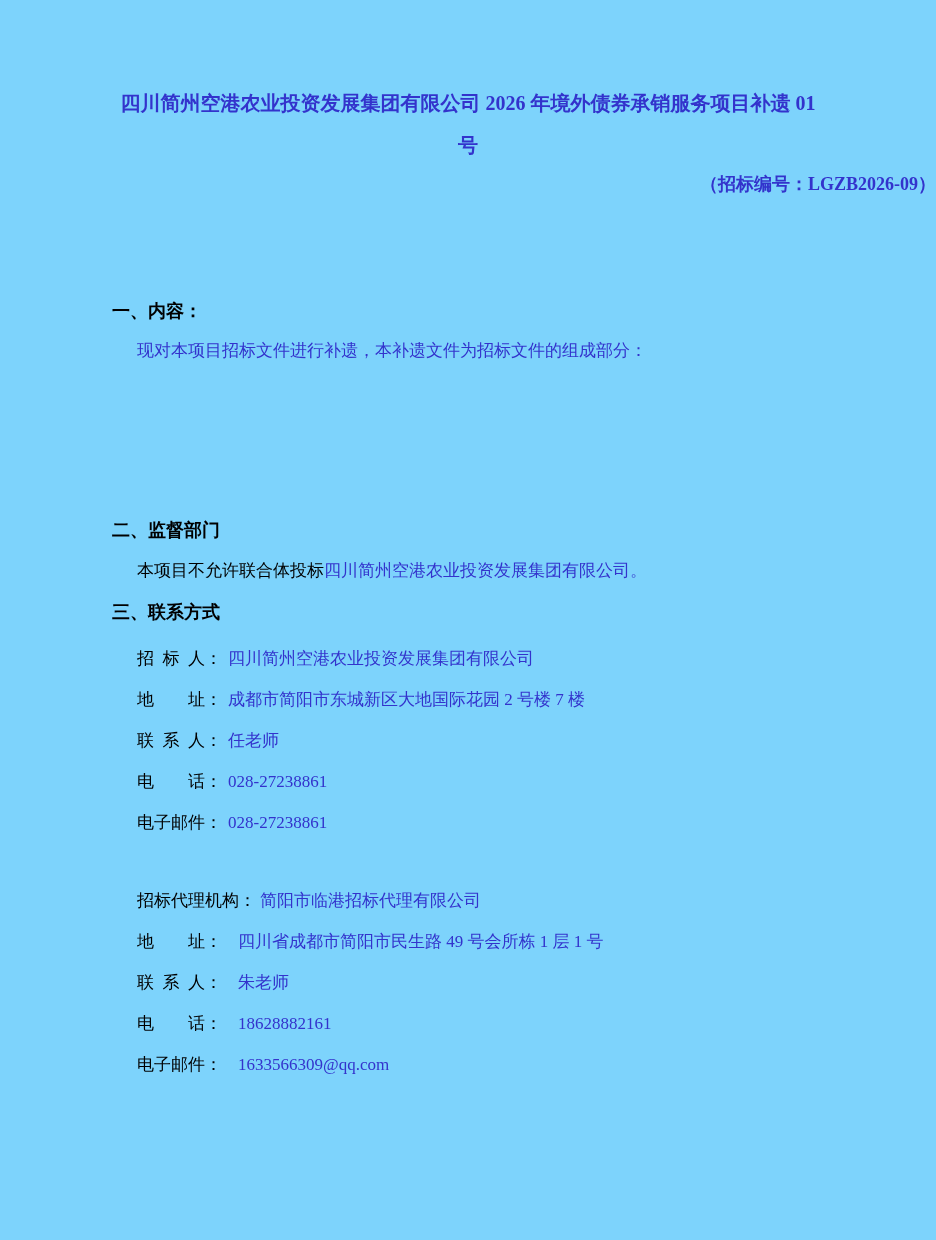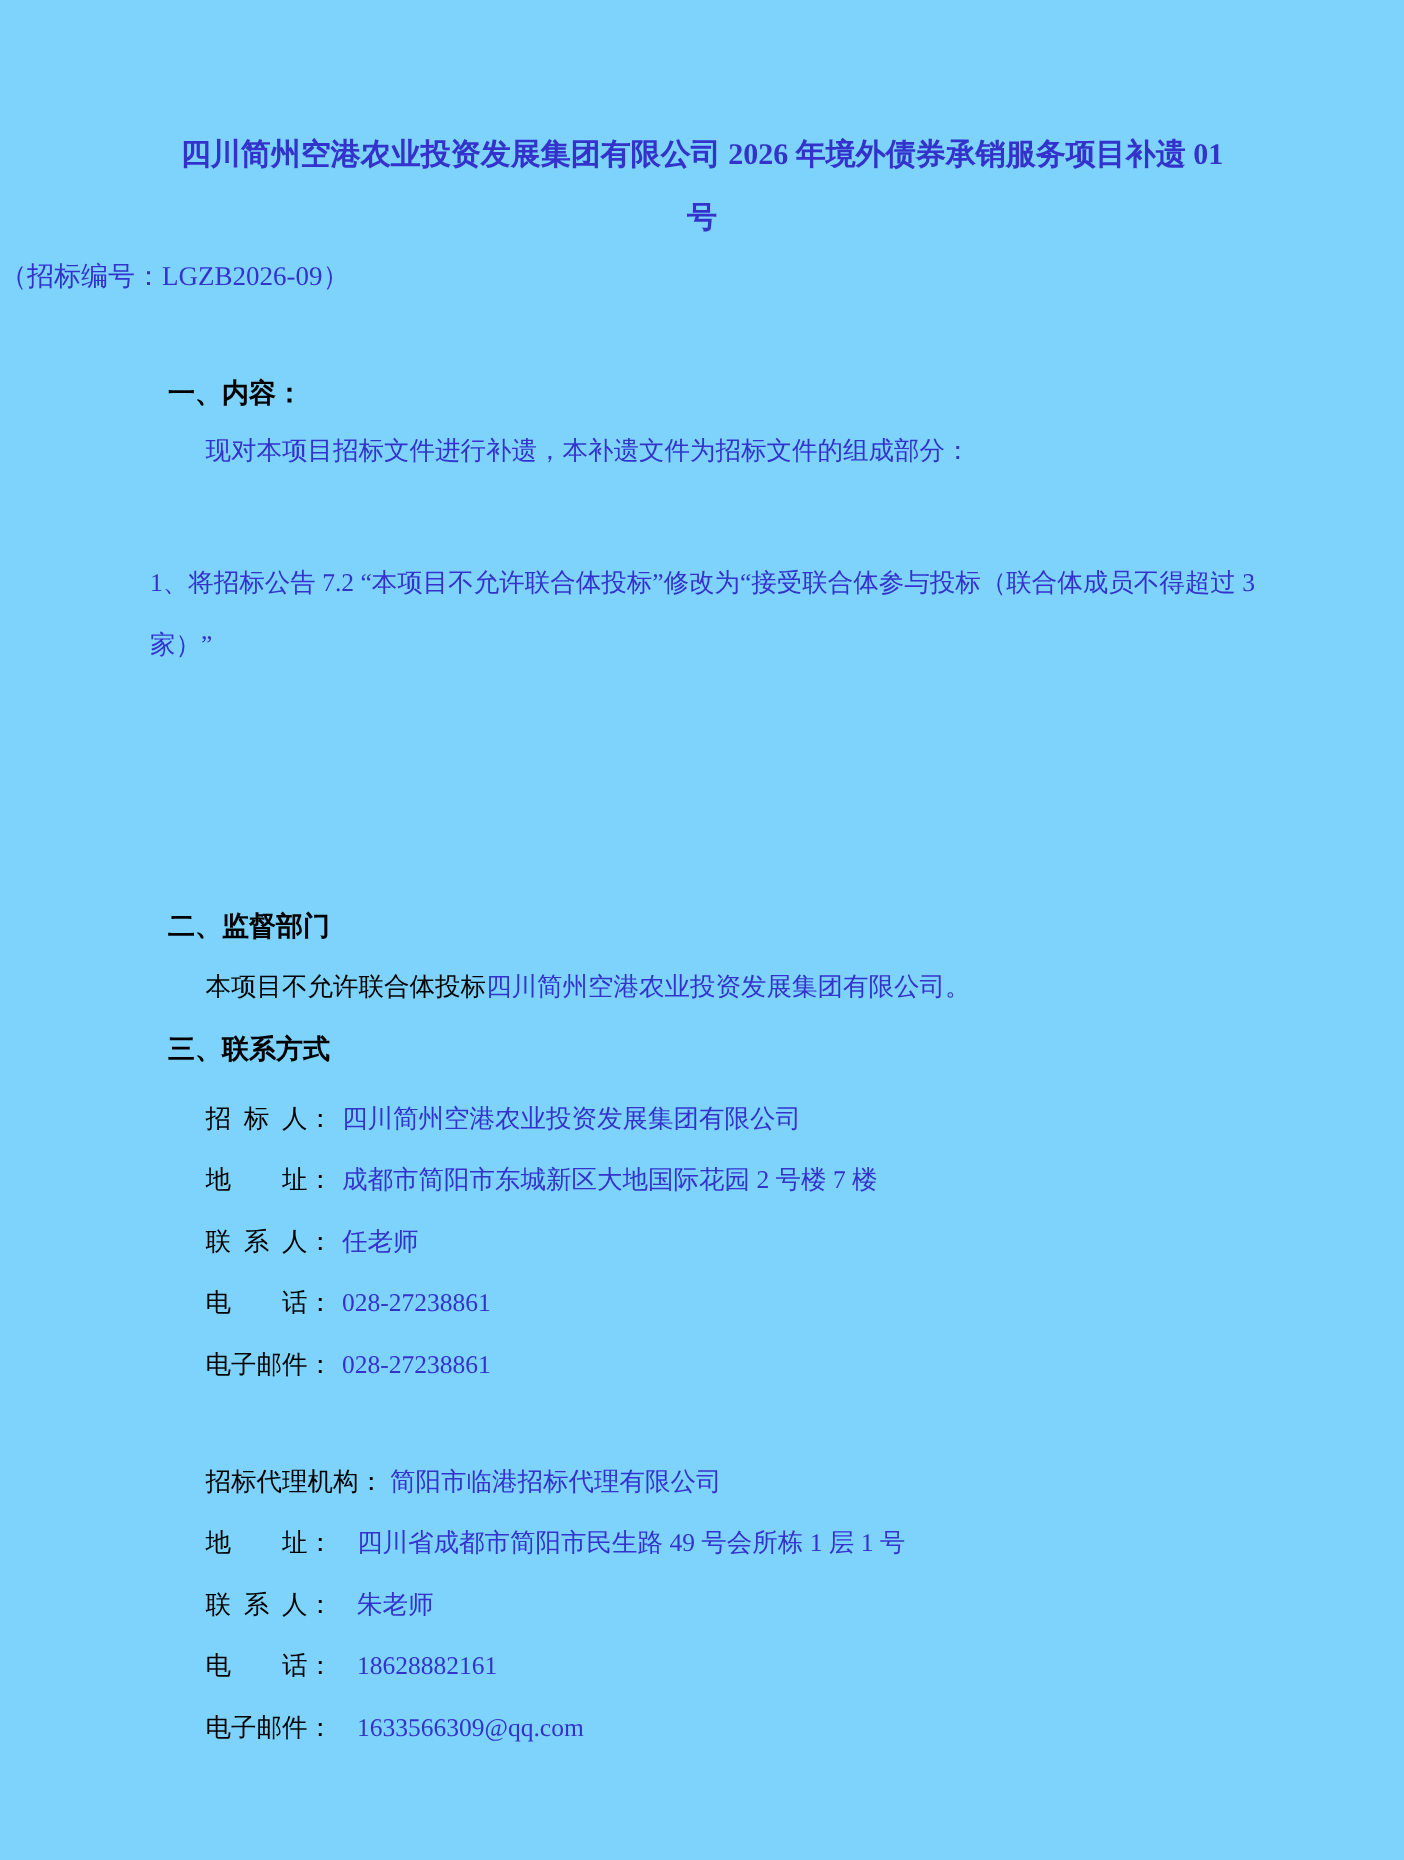--- a/index.html
+++ b/index.html
@@ -11,28 +11,28 @@
   .page{
     width:936px;height:1240px;background:#7dd3fc;overflow:hidden;
     font-family:"Liberation Serif","DejaVu Serif",serif;
     color:var(--black);position:relative;
   }
   .doc-title{
     margin:0;padding-top:82px;text-align:center;
     font-size:20px;font-weight:bold;color:var(--blue);line-height:42px;
   }
   .doc-subtitle{
-    margin-top:4px;text-align:left;
-    font-size:18px;color:var(--blue);line-height:28px;font-weight:normal;
+    margin-top:4px;text-align:right;
+    font-size:18px;color:var(--blue);line-height:28px;font-weight:bold;
   }
   .sec-heading{
     margin:0 0 0 112px;font-size:18px;font-weight:bold;color:var(--black);
     line-height:24px;
   }
-  .h1{margin-top:52px;}
+  .h1{margin-top:101px;}
   .h2{margin-top:155px;}
   .h3{margin-top:18px;}
   .intro-para{
     margin:18px 0 0 137px;font-size:17px;color:var(--blue);line-height:22px;font-family:Liberation Mono, monospace;
   }
   .items{
     margin:54px 0 0 100px;width:740px;font-size:17px;color:var(--blue);
     line-height:41px;
   }
   .item{margin:0;}
@@ -62,21 +62,20 @@
     <span>号</span>
   </h1>
 
   <div class="doc-subtitle">（招标编号：LGZB2026-09）</div>
 
   <div class="sec-heading h1">一、内容：</div>
 
   <div class="intro-para">现对本项目招标文件进行补遗，本补遗文件为招标文件的组成部分：</div>
 
   <div class="items">
-    <p class="item">1、将招标公告 7.2 “本项目不允许联合体投标”修改为“接受联合体参与投标（联合体成员不得超过 3 家）”</p>
   </div>
 
   <div class="sec-heading h2">二、监督部门</div>
 
   <div class="supervise-para">
     <span>本项目不允许联合体投标</span><span class="blue">四川简州空港农业投资发展集团有限公司。</span>
   </div>
 
   <div class="sec-heading h3">三、联系方式</div>
 

